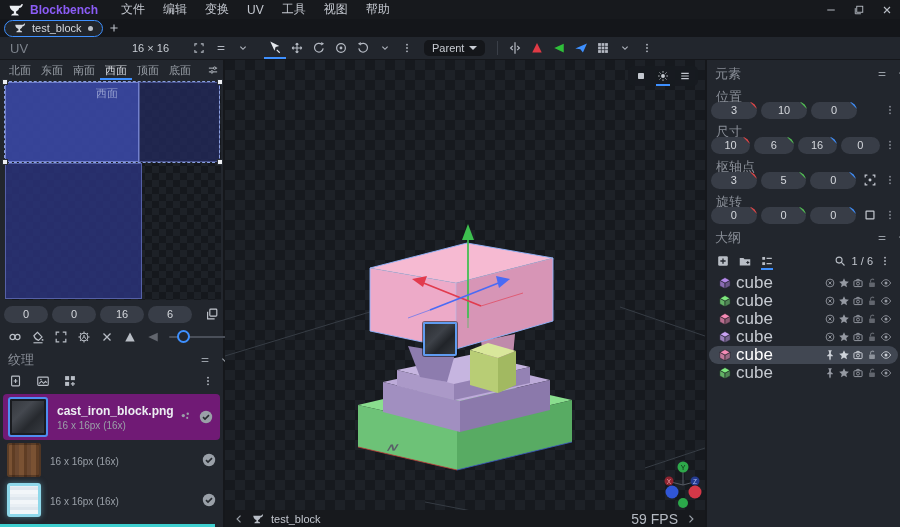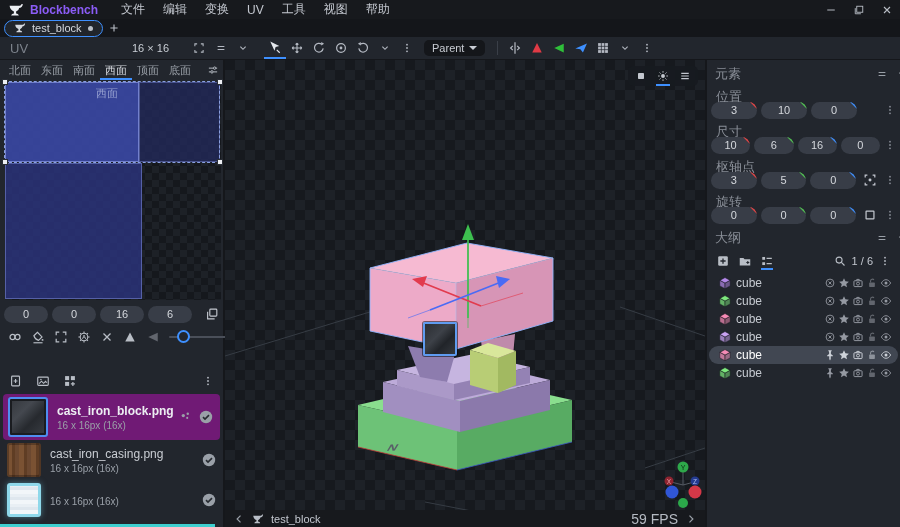--- a/index.html
+++ b/index.html
@@ -128,21 +128,21 @@
           border-left:7px solid transparent;border-top:7px solid #888}
   .corner.cx{border-top-color:#e84545}.corner.cy{border-top-color:#52c452}.corner.cz{border-top-color:#3e90ff}
   .kb{margin-left:auto;color:#878c95}
   .sqbtn{width:20px;height:17px;display:flex;align-items:center;justify-content:center;color:#c3c7cf}
   .out-toolbar{position:absolute;left:0;width:100%;height:18px;display:flex;align-items:center;
                gap:8px;padding:0 9px;box-sizing:border-box;color:#b9bec6}
   .out-toolbar .active-list{box-shadow:0 3px 0 -1px #3e90ff}
   .pageind{font-size:11px;color:#c3c7cf}
   .cubelist{position:absolute;left:0;width:100%}
   .cuberow{display:flex;align-items:center;height:18px;padding:0 6px 0 9px;gap:4px;margin:0 2px;border-radius:9px}
-  .cuberow .clabel{font-size:12px;color:#c6cad1}
+  .cuberow .clabel{font-size:17px;color:#c6cad1}
   .cuberow.sel{background:#414752}
   .cuberow.sel .clabel{color:#fff}
   .cicons{margin-left:auto;display:flex;align-items:center;gap:2px;color:#9599a2}
   .cuberow.sel .cicons{color:#ced2d9}
   .dim{color:#62666e !important}
   .cuberow.sel .dim{color:#8e939c !important}
 </style>
 </head>
 <body>
 
@@ -585,20 +585,31 @@
         <span class="track"></span>
         <span class="knob"></span>
       </span>
     <span style="margin-left:auto;display:flex">
         <svg class="ic s12">
           <use href="#i-kebab"></use>
         </svg>
       </span>
   </div>
 
+  <div class="panel-h texheader">
+    <span>纹理</span>
+    <span class="hic">
+      <svg class="ic s12">
+          <use href="#i-eq"></use>
+        </svg>
+      <svg class="ic s12">
+          <use href="#i-chev"></use>
+        </svg>
+    </span>
+  </div>
 
   <div class="textoolbar">
     <span style="display:flex">
         <svg class="ic">
           <use href="#i-fileplus"></use>
         </svg>
       </span>
     <span style="display:flex">
         <svg class="ic">
           <use href="#i-imgplus"></use>
@@ -628,21 +639,20 @@
             <use href="#i-dots"></use>
           </svg>
         <svg class="ic s16">
             <use href="#i-checkc"></use>
           </svg>
       </span>
     </div>
     <div class="texrow">
       <span class="thumb wood"></span>
       <span class="texmeta">
-        <div class="texname">cast_iron_casing.png</div>
         <div class="texsize">16 x 16px (16x)</div>
       </span>
       <span class="texicons">
           <svg class="ic s16">
             <use href="#i-checkc"></use>
           </svg>
         </span>
     </div>
     <div class="texrow">
       <span class="thumb charge"></span>

